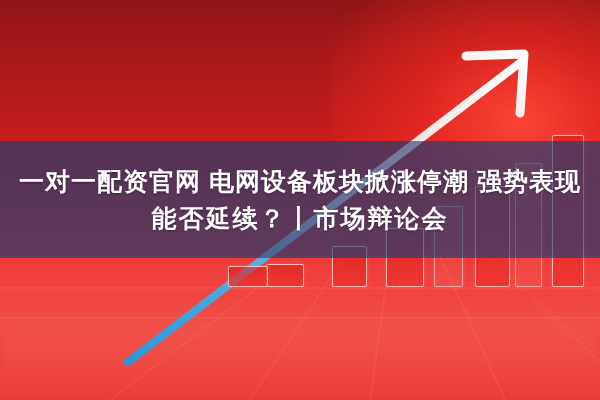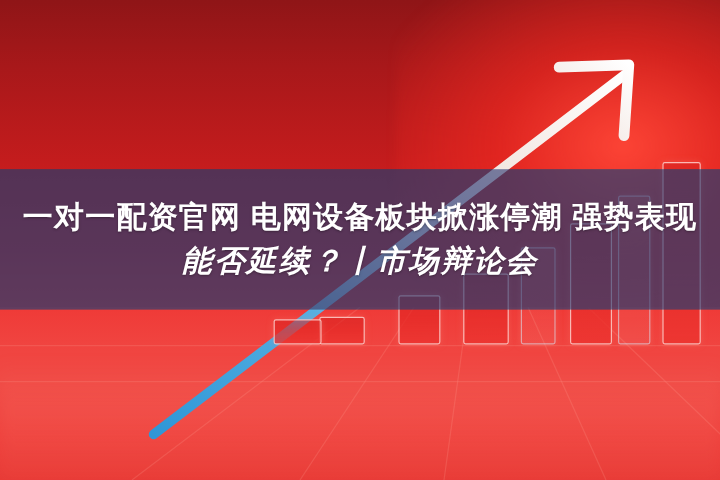--- a/index.html
+++ b/index.html
@@ -132,21 +132,20 @@
     color: #ffffff;
     font-size: 25px;
     font-weight: 700;
     letter-spacing: 1px;
     line-height: 1.32;
     white-space: nowrap;
     text-shadow: 0 1px 2px rgba(0,0,0,0.35);
   }
   .title-line.l2 {
     letter-spacing: 2px;
-    font-style: italic;
   }
 </style>
 </head>
 <body>
 
 <div id="stage">
 
   <div class="bg-base"></div>
   <div class="bg-glow"></div>
   <div class="floor"></div>

